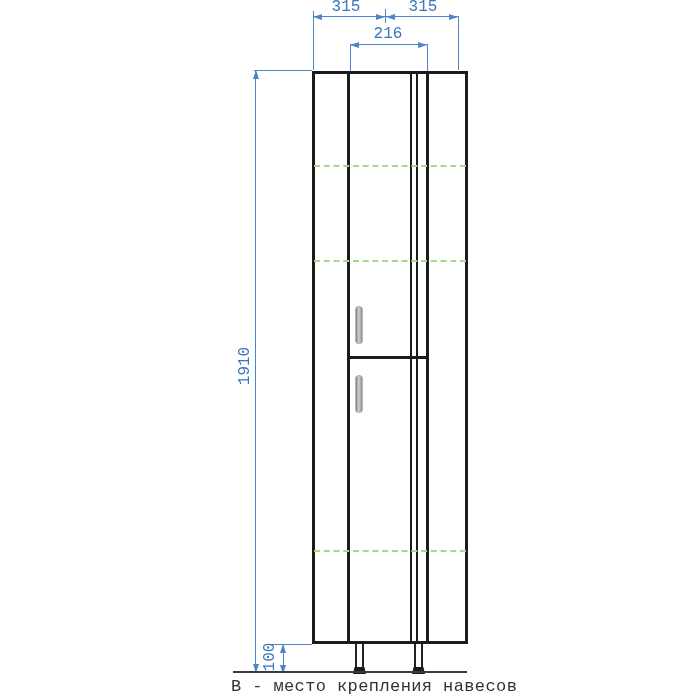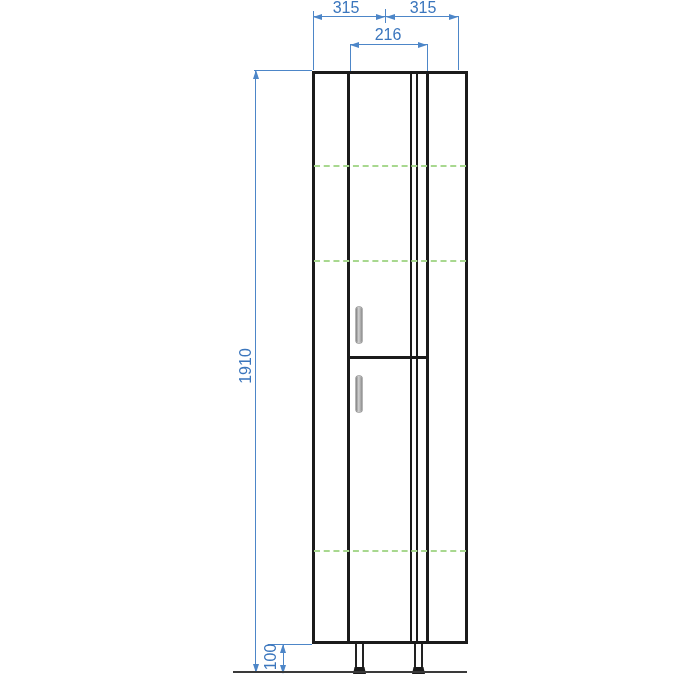--- a/index.html
+++ b/index.html
@@ -5,21 +5,21 @@
   :root{
     --dim:#4d86c8;
     --dimtext:#3b76bd;
     --ink:#1b1b1b;
     --green:#a8d88f;
     --floor:#3a3a3a;
   }
   html,body{margin:0;padding:0;background:#fff;}
   .canvas{
     position:relative;width:700px;height:700px;background:#fff;overflow:hidden;
-    font-family:Liberation Sans, sans-serif;
+    font-family:Liberation Mono, monospace;
     -webkit-user-select:none;user-select:none;
   }
   .abs{position:absolute;}
   
   .dline{position:absolute;background:var(--dim);}
   .dtext{
     position:absolute;color:var(--dimtext);font-size:16px;line-height:15px;
     text-align:center;white-space:nowrap;
   }
   .rot{transform:rotate(-90deg);transform-origin:center;}
@@ -101,14 +101,15 @@
   <div class="handle" style="left:356px;top:307px;"></div>
   <div class="handle" style="left:356px;top:376px;"></div>
 
   <div class="leg" style="left:355px;top:644px;"></div>
   <div class="leg" style="left:414px;top:644px;"></div>
   <div class="foot" style="left:353px;top:667px;"></div>
   <div class="foot" style="left:412px;top:667px;"></div>
 
   <div class="abs" style="left:233px;top:671px;width:234px;height:2px;background:var(--floor);"></div>
 
+  <div class="legend" style="left:231px;top:677px;">В - место крепления навесов</div>
 
 </div>
 
 </body></html>

